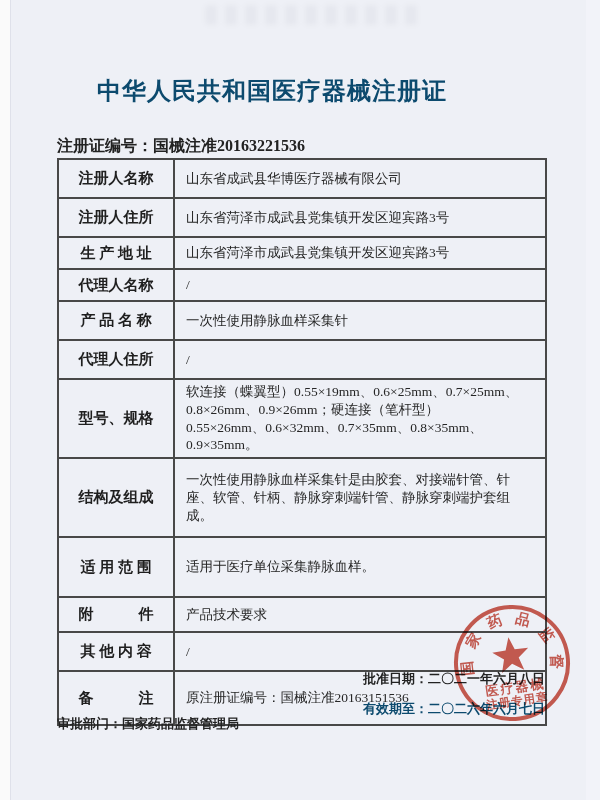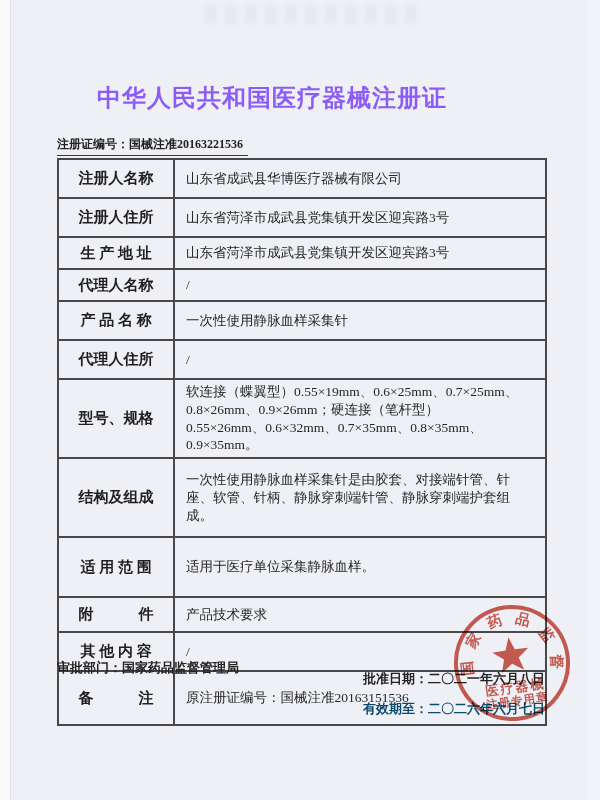--- a/index.html
+++ b/index.html
@@ -16,45 +16,45 @@
   .scan-edge-right{
     position:absolute;right:0;top:0;width:14px;height:800px;
     background:#f3f4fa;opacity:.8;
   }
   .smudge{
     position:absolute;left:205px;top:5px;width:215px;height:20px;
     background:repeating-linear-gradient(90deg,rgba(140,140,155,.18) 0 12px,transparent 12px 20px);
     filter:blur(2.5px);opacity:.45;border-radius:3px;
   }
   .title{
-    position:absolute;top:82px;left:0;width:544px;text-align:center;
-    font-size:24px;font-weight:bold;letter-spacing:1px;color:#8b5cf6;
+    position:absolute;top:75px;left:0;width:544px;text-align:center;
+    font-size:24px;font-weight:bold;letter-spacing:1px;color:#0c4a6e;
   }
   .cert-line{
     position:absolute;left:57px;top:136px;
-    font-size:12px;font-weight:600;color:#222;
+    font-size:16px;font-weight:600;color:#222;
     border-bottom:1px solid #3a3a3a;padding:0 5px 2px 0;
   }
   table.cert{
     position:absolute;left:57px;top:158px;width:490px;
     border-collapse:collapse;table-layout:fixed;
   }
   table.cert td{
     border:2px solid #484848;
   }
   td.label{
     width:112px;text-align:center;font-weight:bold;
     font-size:15px;color:#1f1f1f;white-space:pre;
   }
   td.value{
     padding:3px 20px 3px 11px;font-size:13.5px;line-height:1.32;color:#262626;
   }
   tr.h30{height:39px}tr.h32{height:32px}tr.h35{height:35px}
   tr.h54{height:54px}tr.h60{height:60px}tr.h66{height:66px}tr.h79{height:79px}
-  .footer-dept{position:absolute;left:57px;top:659px;font-size:13px;font-weight:600;color:#222;}
+  .footer-dept{position:absolute;left:57px;top:715px;font-size:13px;font-weight:600;color:#222;}
   .footer-date1{position:absolute;right:55px;top:670px;font-size:13px;font-weight:600;color:#222;}
   .footer-date2{position:absolute;right:55px;top:700px;font-size:13px;font-weight:600;color:#0c4a6e;}
   .seal{
     position:absolute;left:447px;top:598px;width:130px;height:130px;
     transform:rotate(-8deg);opacity:.82;mix-blend-mode:multiply;z-index:5;
   }
   .seal svg{width:100%;height:100%;display:block;}
 </style>
 </head>
 <body>

